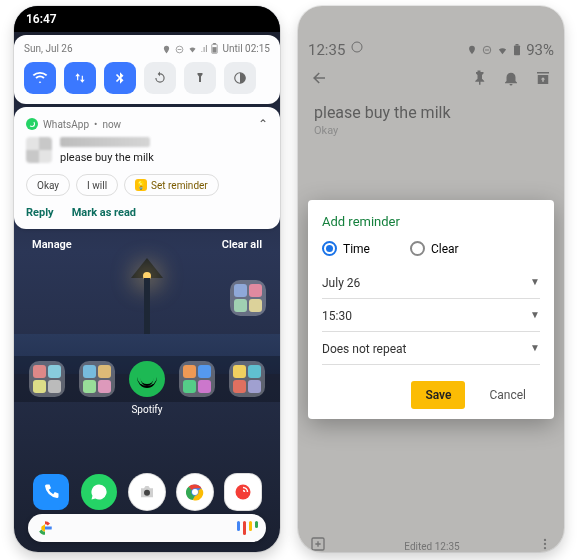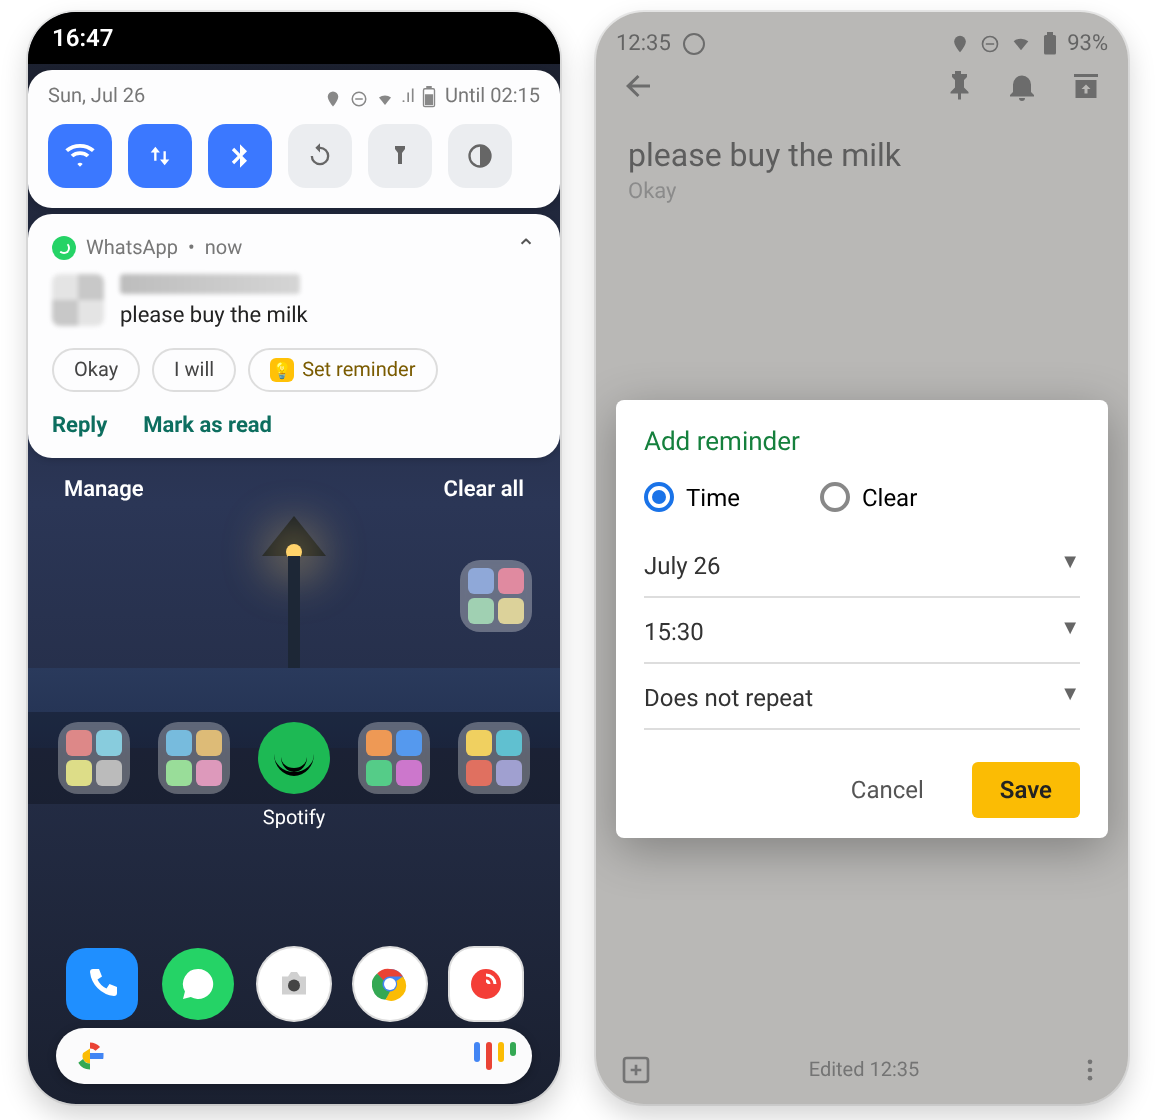--- a/index.html
+++ b/index.html
@@ -47,41 +47,41 @@
   .spotify::after { width:13px; height:13px; top:10px; }
   .spot-lbl { position:absolute; top:128px; left:0; right:0; text-align:center; font-size:10px; color:#fff; }
   .dock { position:absolute; bottom:42px; left:0; right:0; display:flex; justify-content:center; gap:12px; }
   .dicon { width:36px; height:36px; border-radius:10px; display:flex; align-items:center; justify-content:center; color:#fff; }
   .pill { position:absolute; bottom:10px; left:14px; right:14px; height:28px; border-radius:20px; background:#fbfbfc; display:flex; align-items:center; padding:0 8px; gap:8px; box-shadow:0 1px 4px rgba(0,0,0,.25); }
   .pill .mic { margin-left:auto; display:flex; gap:3px; }
   .mic span { width:3px; border-radius:2px; }
   
   .p2 { background:#fffdf8; }
   .scrim { position:absolute; inset:0; background:rgba(128,128,128,.55); }
-  .p2 .statusbar2 { height:22px; display:flex; align-items:flex-end; padding:0 10px; font-size:11px; color:#444; gap:6px; }
+  .p2 .statusbar2 { height:22px; display:flex; align-items:flex-start; padding:0 10px; font-size:15px; color:#444; gap:6px;margin-top:35px; }
   .p2 .statusbar2 .r { margin-left:auto; display:flex; gap:5px; align-items:center; }
   .keepbar { display:flex; align-items:center; padding:6px 12px; gap:14px; }
   .keepbar .sp { flex:1; }
   .keepbar svg { width:18px; height:18px; color:#555; }
   .note-title { padding:10px 16px 2px; font-size:16px; color:#333; }
   .note-hint { padding:0 16px; font-size:11px; color:#999; }
   .dialog { position:absolute; left:10px; right:10px; top:194px; background:#fff; border-radius:4px; box-shadow:0 6px 24px rgba(0,0,0,.3); padding:14px 14px 10px; }
   .dlg-title { font-size:13px; color:#15803d; margin-bottom:12px; }
   .radio-row { display:flex; gap:40px; margin-bottom:10px; }
   .radio { display:flex; align-items:center; gap:6px; font-size:12px; }
   .rcircle { width:15px; height:15px; border-radius:50%; border:2px solid #888; position:relative; }
   .rcircle.on { border-color:#1a73e8; }
   .rcircle.on::after { content:""; position:absolute; inset:2px; border-radius:50%; background:#1a73e8; }
   .drow { border-bottom:1px solid #ddd; padding:10px 0 8px; display:flex; font-size:12px; color:#333; }
   .drow .dd { margin-left:auto; font-size:10px; color:#666; }
   .dlg-actions { display:flex; justify-content:flex-end; gap:10px; margin-top:16px; }
   .tbtn { font-size:12px; padding:7px 14px; border-radius:3px; }
   .tbtn.cancel { color:#555; }
   .tbtn.save { background:#fbbc04; color:#222; font-weight:600; }
-  .keep-footer { position:absolute; bottom:0; left:0; right:0; height:34px; display:flex; align-items:center; padding:0 12px; font-size:10px; color:#666; }
+  .keep-footer { position:absolute; bottom:0; left:0; right:0; height:34px; display:flex; align-items:flex-end; padding:0 12px; font-size:10px; color:#666; }
   .keep-footer .mid { margin:0 auto; }
   svg { display:block; }
 </style>
 </head>
 <body>
 
 <div class="stage">
 
   <div class="phone p1">
     <div class="statusbar">
@@ -350,18 +350,18 @@
         </div>
       <div class="drow">
           <span>15:30</span>
           <span class="dd">▼</span>
         </div>
       <div class="drow">
           <span>Does not repeat</span>
           <span class="dd">▼</span>
         </div>
       <div class="dlg-actions">
+        <div class="tbtn save">Save</div>
         <div class="tbtn cancel">Cancel</div>
-        <div class="tbtn save">Save</div>
       </div>
     </div>
   </div>
 </div>
 
 </body></html>

